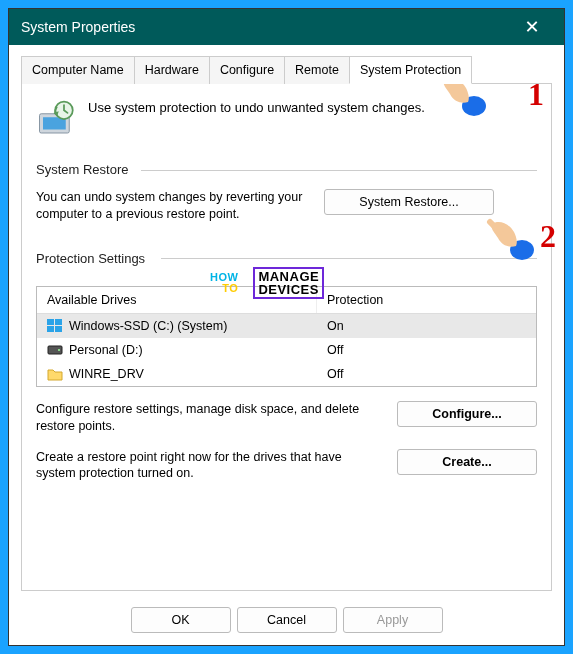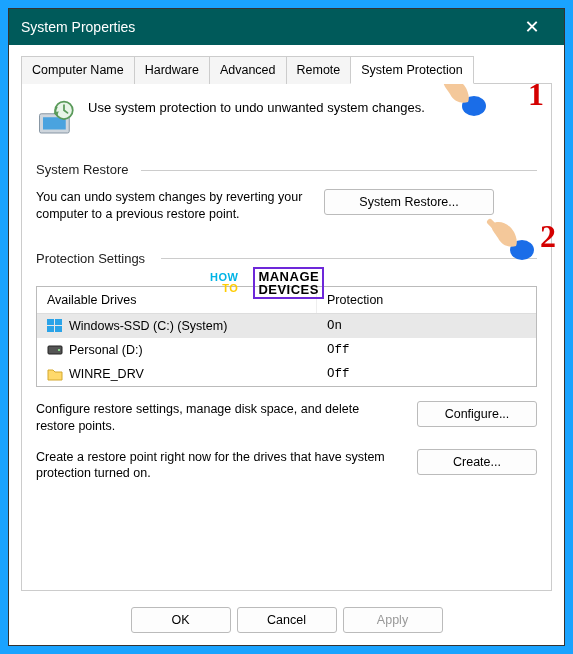--- a/index.html
+++ b/index.html
@@ -131,30 +131,30 @@
       border-bottom: 1px solid #ddd;
     }
     .dh-col1 { width: 280px; padding: 6px 10px; font-size: 12.5px; border-right: 1px solid #eee;}
     .dh-col2 { flex: 1; padding: 6px 10px; font-size: 12.5px; }
     .drive-row {
       display: flex;
       padding: 3px 0;
     }
     .drive-row.sel { background: #e8e8e8; }
     .dr-col1 { width: 280px; padding: 2px 10px; display: flex; align-items: center; gap: 6px; font-size: 12.5px;}
-    .dr-col2 { flex: 1; padding: 2px 10px; font-size: 12.5px; font-family: Liberation Mono, monospace;}
+    .dr-col2 { flex: 1; padding: 2px 10px; font-size: 12.5px;}
     .drive-icon { width: 16px; height: 14px; flex-shrink: 0; }
     .config-row {
       display: flex;
       gap: 28px;
       align-items: flex-start;
       margin-bottom: 14px;
     }
     .config-text { font-size: 12.5px; flex: 1; line-height: 1.35; }
-    .config-row .btn-wide { width: 120px; }
+    .config-row .btn-wide { width: 140px; font-weight: bold; }
     .footer {
       display: flex;
       justify-content: center;
       gap: 6px;
       padding: 10px 0 4px 0;
       margin-top: 6px;
     }
     .watermark {
       position: absolute;
       left: 210px;
@@ -206,21 +206,21 @@
 <div class="window">
   <div class="titlebar">
     <div class="titlebar-title">System Properties</div>
     <div class="close-x">✕</div>
   </div>
 
   <div class="content">
     <div class="tabs">
       <div class="tab">Computer Name</div>
       <div class="tab">Hardware</div>
-      <div class="tab">Advanced</div>
+      <div class="tab">Configure</div>
       <div class="tab">Remote</div>
       <div class="tab active">System Protection</div>
     </div>
 
     <div class="tab-body">
 
       <div class="intro-row">
         <svg class="sys-icon" viewBox="0 0 48 48">
           <rect x="4" y="18" width="34" height="22" rx="2" fill="#cfd6dd" stroke="#7a8a99"></rect>
           <rect x="8" y="22" width="26" height="14" fill="#4aa3df"></rect>

